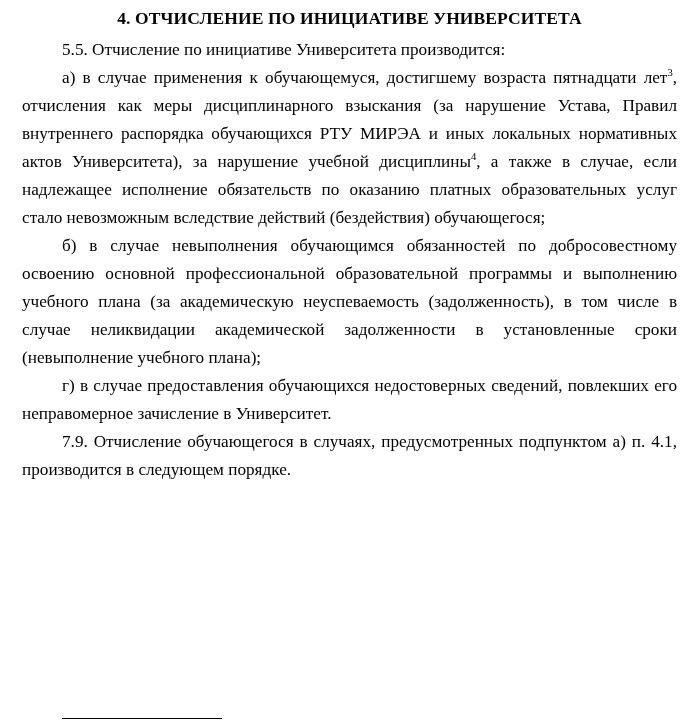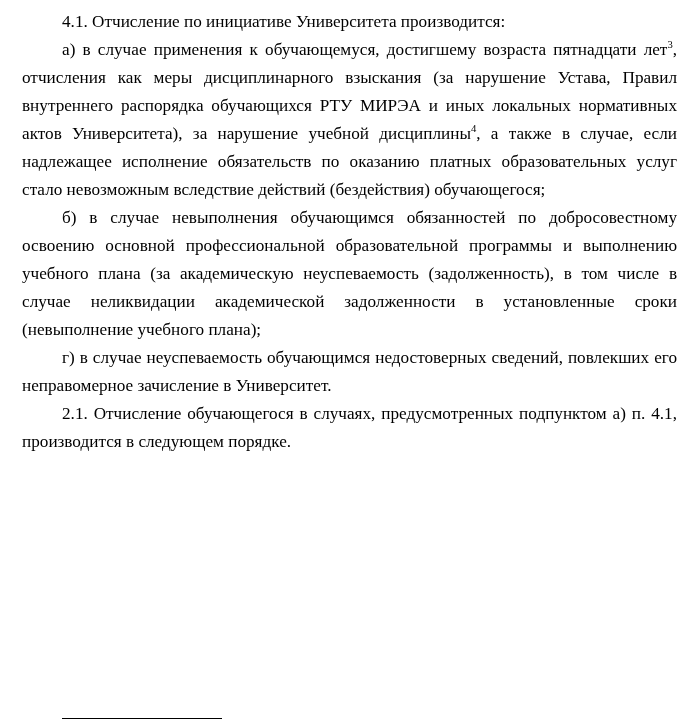--- a/index.html
+++ b/index.html
@@ -51,27 +51,28 @@
     width: 160px;
     height: 0;
     border-top: 1px solid #000000;
   }
 </style>
 </head>
 <body>
 
 <div class="page">
 
+  <h1 class="doc-title">4. ОТЧИСЛЕНИЕ ПО ИНИЦИАТИВЕ УНИВЕРСИТЕТА</h1>
 
-  <p class="para">4.1. Отчисление по инициативе Университета производится:</p>
+  <p class="para">5.5. Отчисление по инициативе Университета производится:</p>
 
   <p class="para"><span>а) в случае применения к обучающемуся, достигшему возраста пятнадцати лет</span><sup>3</sup><span>, отчисления как меры дисциплинарного взыскания (за нарушение Устава, Правил внутреннего распорядка обучающихся РТУ МИРЭА и иных локальных нормативных актов Университета), за нарушение учебной дисциплины</span><sup>4</sup><span>, а также в случае, если надлежащее исполнение обязательств по оказанию платных образовательных услуг стало невозможным вследствие действий (бездействия) обучающегося;</span></p>
 
   <p class="para">б) в случае невыполнения обучающимся обязанностей по добросовестному освоению основной профессиональной образовательной программы и выполнению учебного плана (за академическую неуспеваемость (задолженность), в том числе в случае неликвидации академической задолженности в установленные сроки (невыполнение учебного плана);</p>
 
 
-  <p class="para">г) в случае неуспеваемость обучающимся недостоверных сведений, повлекших его неправомерное зачисление в Университет.</p>
+  <p class="para">г) в случае предоставления обучающихся недостоверных сведений, повлекших его неправомерное зачисление в Университет.</p>
 
-  <p class="para">2.1. Отчисление обучающегося в случаях, предусмотренных подпунктом а) п. 4.1, производится в следующем порядке.</p>
+  <p class="para">7.9. Отчисление обучающегося в случаях, предусмотренных подпунктом а) п. 4.1, производится в следующем порядке.</p>
 
 
   <div class="footnote-rule"></div>
 </div>
 
 </body></html>

